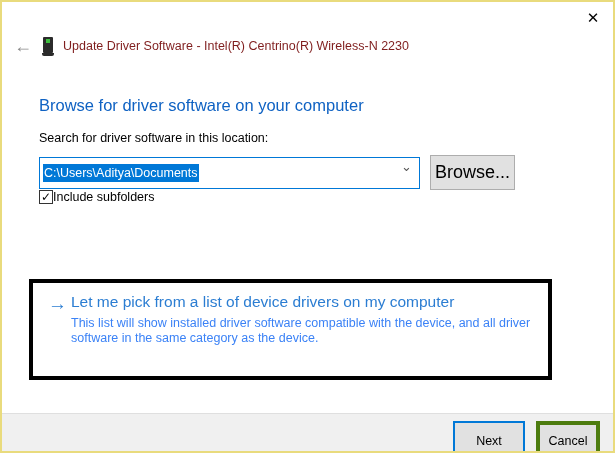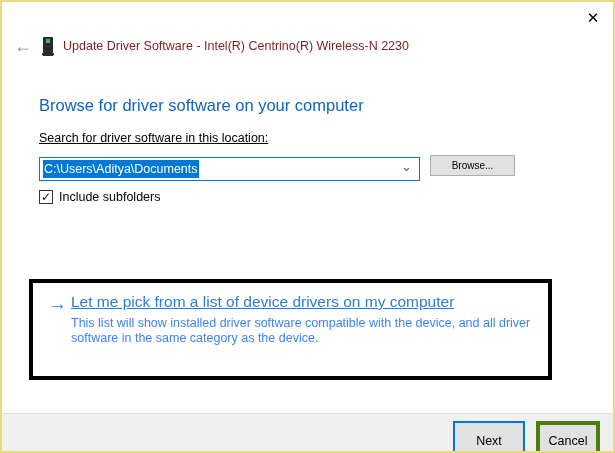--- a/index.html
+++ b/index.html
@@ -50,71 +50,71 @@
     position: absolute; left: 61px; top: 37px;
     font-size: 12.5px; color: #7f1d1d; white-space: nowrap;
   }
   
   .heading {
     position: absolute; left: 37px; top: 94px;
     font-size: 16.5px; color: #0f62c3;
   }
   .search-label {
     position: absolute; left: 37px; top: 129px;
-    font-size: 12.5px; color: #000; text-decoration: underline;
+    font-size: 12.5px; color: #000;
   }
   .combo {
     position: absolute; left: 37px; top: 155px;
-    width: 381px; height: 24px;
+    width: 381px; height: 32px;
     background: #fff; border: 1px solid #0078d7;
     display: flex; align-items: center;
   }
   .combo .path-text {
     margin-left: 3px;
     background: #0078d7; color: #fff;
     font-size: 12.5px; padding: 2px 1px;
     white-space: nowrap;
   }
   .combo .chevron {
     position: absolute; right: 7px; top: 1px;
     color: #565656; font-size: 13px;
   }
   .browse-btn {
     position: absolute; left: 428px; top: 153px;
-    width: 85px; height: 21px;
+    width: 85px; height: 35px;
     background: #e1e1e1; border: 1px solid #adadad;
     display: flex; align-items: center; justify-content: center;
-    font-size: 10px; color: #000;
+    font-size: 18px; color: #000;
   }
   .checkbox-row {
     position: absolute; left: 37px; top: 188px;
     display: flex; align-items: center;
   }
   .checkbox {
     width: 14px; height: 14px;
     background: #fff; border: 1px solid #333;
     display: flex; align-items: center; justify-content: center;
     font-size: 12px; line-height: 1; color: #000;
   }
   .checkbox-label {
-    margin-left: 6px; font-size: 12.5px; color: #000;
+    margin-left: 0; font-size: 12.5px; color: #000;
   }
   
   .highlight-box {
     position: absolute; left: 27px; top: 277px;
     width: 523px; height: 101px;
     border: 4px solid #000; background: #fff;
   }
   .cmd-arrow {
     position: absolute; left: 15px; top: 11px;
     color: #2b7dd2; font-size: 19px; line-height: 1;
   }
   .cmd-title {
     position: absolute; left: 38px; top: 10px;
-    font-size: 15.5px; color: #2b7dd2; white-space: nowrap; text-decoration: underline;
+    font-size: 15.5px; color: #2b7dd2; white-space: nowrap;
   }
   .cmd-desc {
     position: absolute; left: 38px; top: 33px;
     width: 462px;
     font-size: 12.5px; line-height: 15px; color: #3b82f6;
   }
   
   .footer {
     position: absolute; left: 0; bottom: 0;
     width: 611px; height: 38px;

